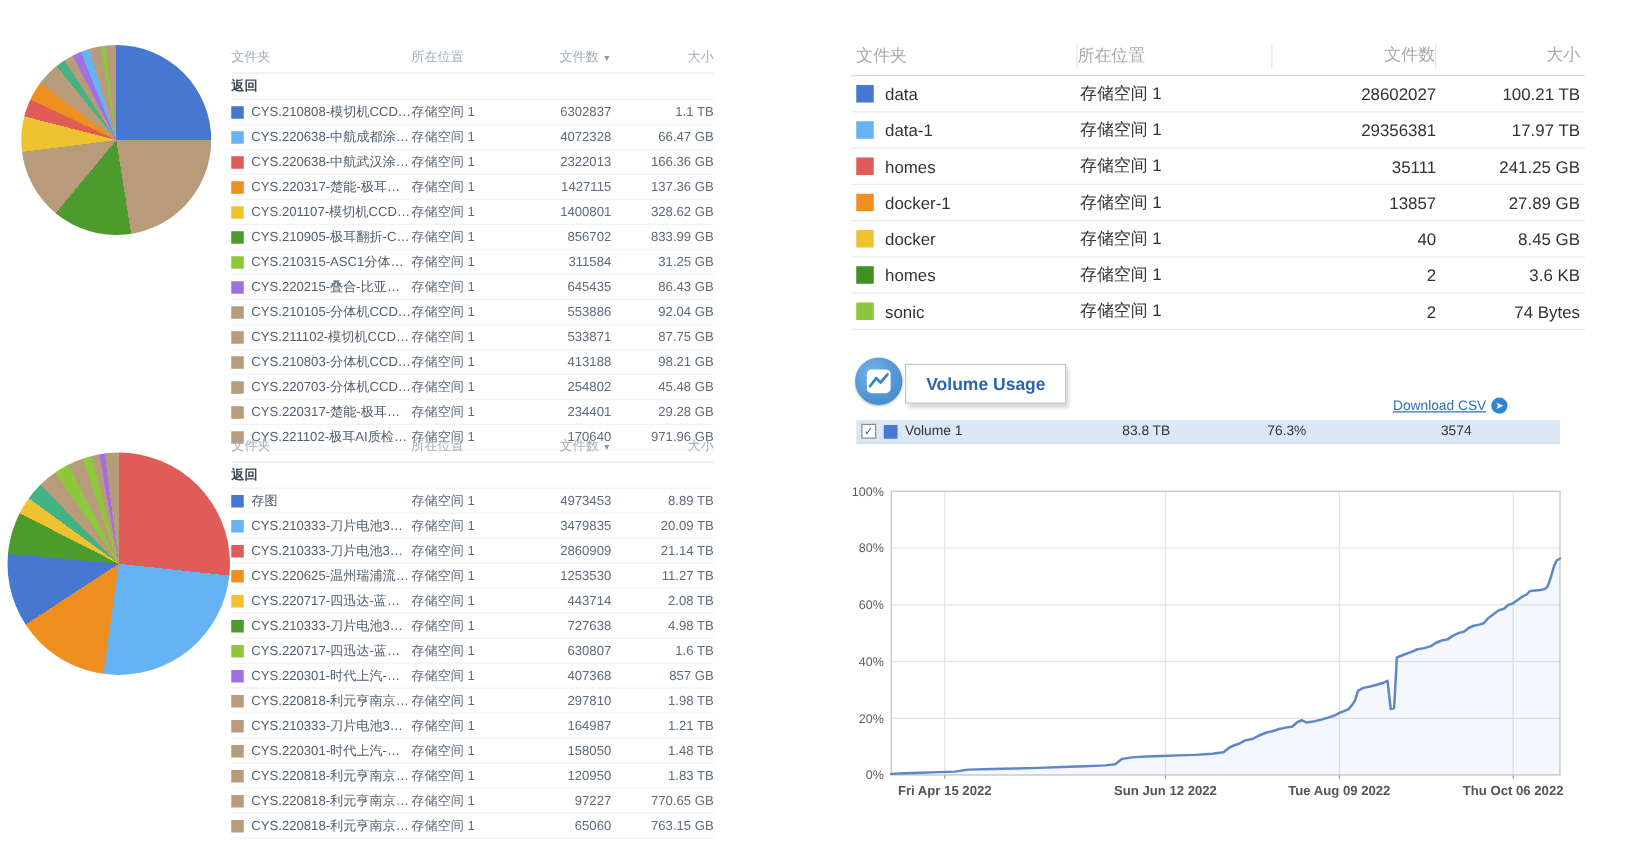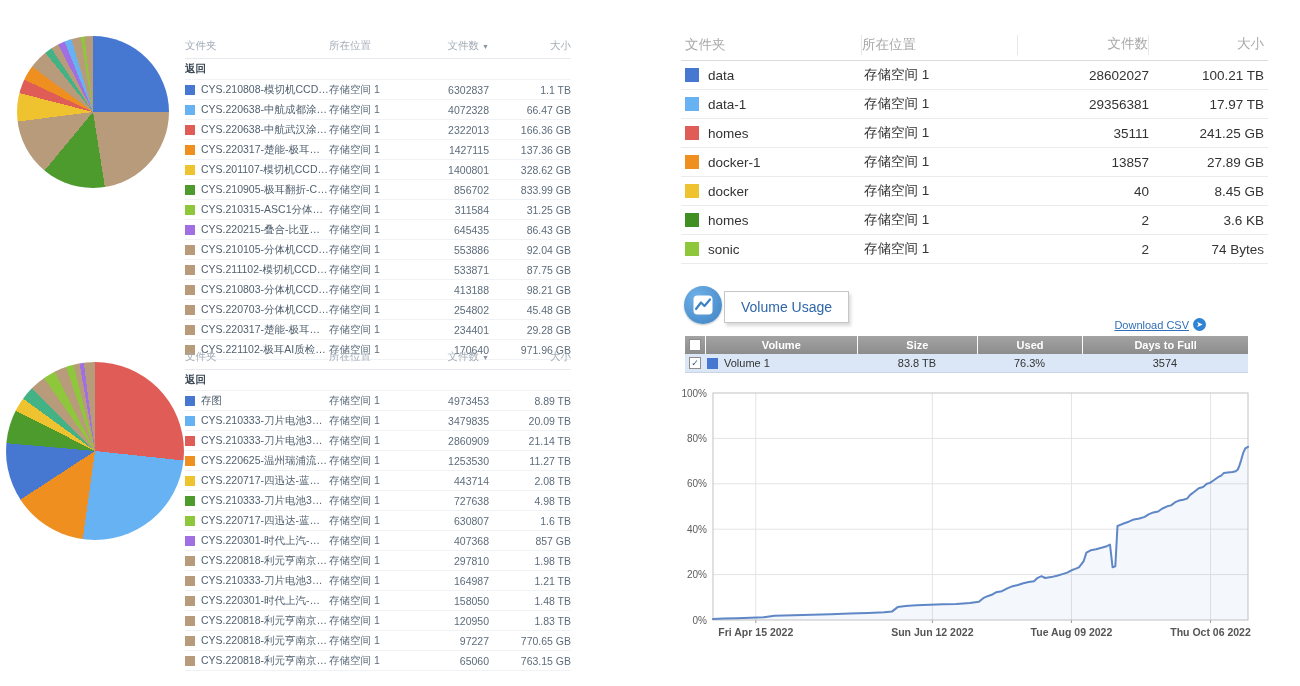--- a/index.html
+++ b/index.html
@@ -26,21 +26,21 @@
   .rtable .hdr>div:last-child{border-right:none;}
   .rtable .row{display:flex;align-items:center;height:28px;border-bottom:1px solid #ebebeb;}
   .rtable .c-name{flex:1;display:flex;align-items:center;padding-left:4px;min-width:0;}
   .rtable .c-loc{width:155px;}
   .rtable .c-files{width:130px;text-align:right;justify-content:flex-end;}
   .rtable .c-size{width:115px;text-align:right;justify-content:flex-end;padding-right:4px;}
   .rtable .hdr .c-files,.rtable .hdr .c-size{display:block;}
   .sq2{display:inline-block;width:14px;height:14px;margin-right:9px;flex:none;}
   
   .vu-icon{width:38px;height:38px;border-radius:50%;background:radial-gradient(circle at 35% 30%,#6fb0e6,#3d82c4);display:flex;align-items:center;justify-content:center;box-shadow:0 1px 2px rgba(0,0,0,.25);}
-  .vu-badge{height:30px;display:flex;align-items:center;padding:0 16px;border:1px solid #c6c6c6;background:#fff;box-shadow:2px 3px 3px rgba(0,0,0,.15);color:#2d67a9;font-weight:normal;font-size:14px;}
+  .vu-badge{height:30px;display:flex;align-items:center;padding:0 16px;border:1px solid #c6c6c6;background:#fff;box-shadow:2px 3px 3px rgba(0,0,0,.15);color:#2d67a9;font-weight:bold;font-size:14px;}
   .dl{font-size:11px;color:#2f6fb5;display:flex;align-items:center;justify-content:flex-end;gap:4px;}
   .dl a{color:#2f6fb5;text-decoration:underline;cursor:pointer;}
   .dl-ic{width:13px;height:13px;border-radius:50%;background:#2f83d6;color:#fff;font-size:8px;line-height:13px;text-align:center;display:inline-block;}
   .vtable{font-size:11px;color:#333;}
   .vtable .vhdr{display:flex;height:18px;background:linear-gradient(#a3a3a3,#8c8c8c);color:#fff;font-weight:bold;}
   .vtable .vhdr>div{display:flex;align-items:center;justify-content:center;border-right:1px solid #fbfbfb;}
   .vtable .vhdr>div:last-child{border-right:none;}
   .vtable .vrow{display:flex;height:18px;background:#dbe7f7;border-bottom:1px solid #c9d5e6;}
   .vtable .vrow>div{display:flex;align-items:center;justify-content:center;}
   .cb{width:10px;height:10px;background:#fff;border:1px solid #8d8d8d;display:inline-flex;align-items:center;justify-content:center;font-size:9px;color:#33567e;line-height:1;}
@@ -408,29 +408,20 @@
 <div class="abs vu-badge" style="left:724px;top:291px;">
   <span>Volume Usage</span>
 </div>
 
 <div class="abs dl" style="left:1046px;top:318px;width:160px;">
   <a>Download CSV</a>
   <span class="dl-ic">➤</span>
 </div>
 
 <div id="vtable" class="abs vtable" style="left:685px;top:336px;width:563px;">
-    <div class="vhdr">
-      <div class="w-chk">
-        <span class="cb"></span>
-      </div>
-      <div class="w-vol">Volume</div>
-      <div class="w-size">Size</div>
-      <div class="w-used">Used</div>
-      <div class="w-days">Days to Full</div>
-    </div>
     <div class="vrow">
       <div class="w-chk">
         <span class="cb">✓</span>
       </div>
       <div class="w-vol cell-vol">
         <span class="sq3" style="background: rgb(70, 120, 210);"></span>
         <span>Volume 1</span>
       </div>
       <div class="w-size">83.8 TB</div>
       <div class="w-used">76.3%</div>

